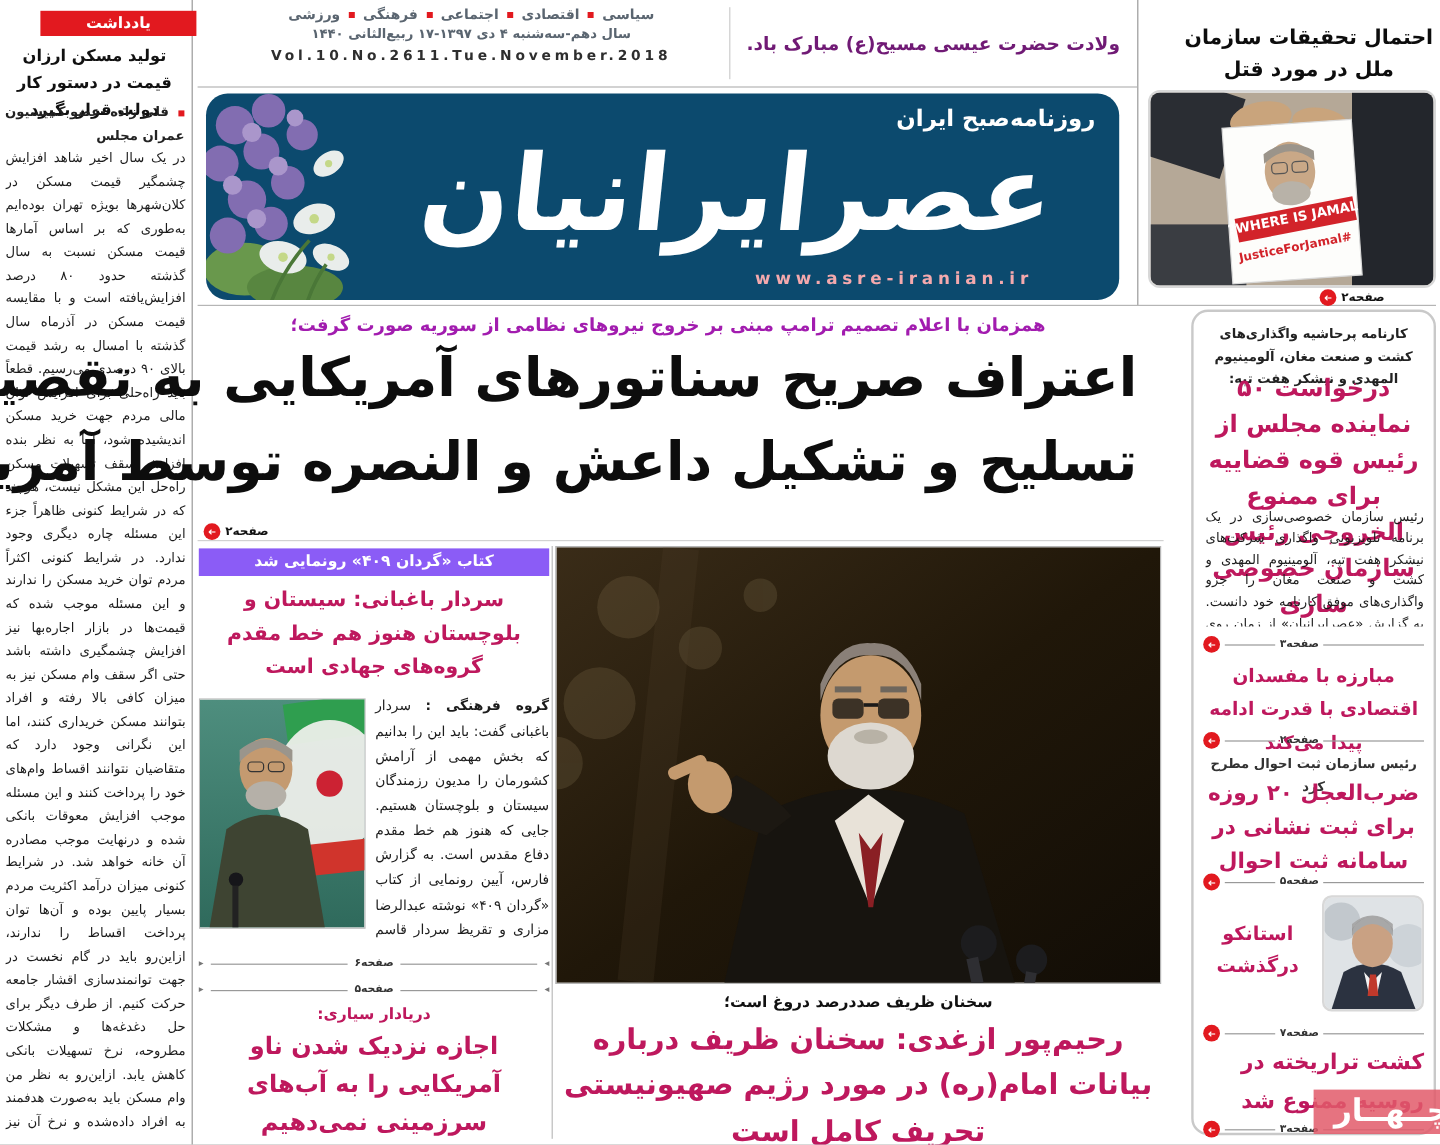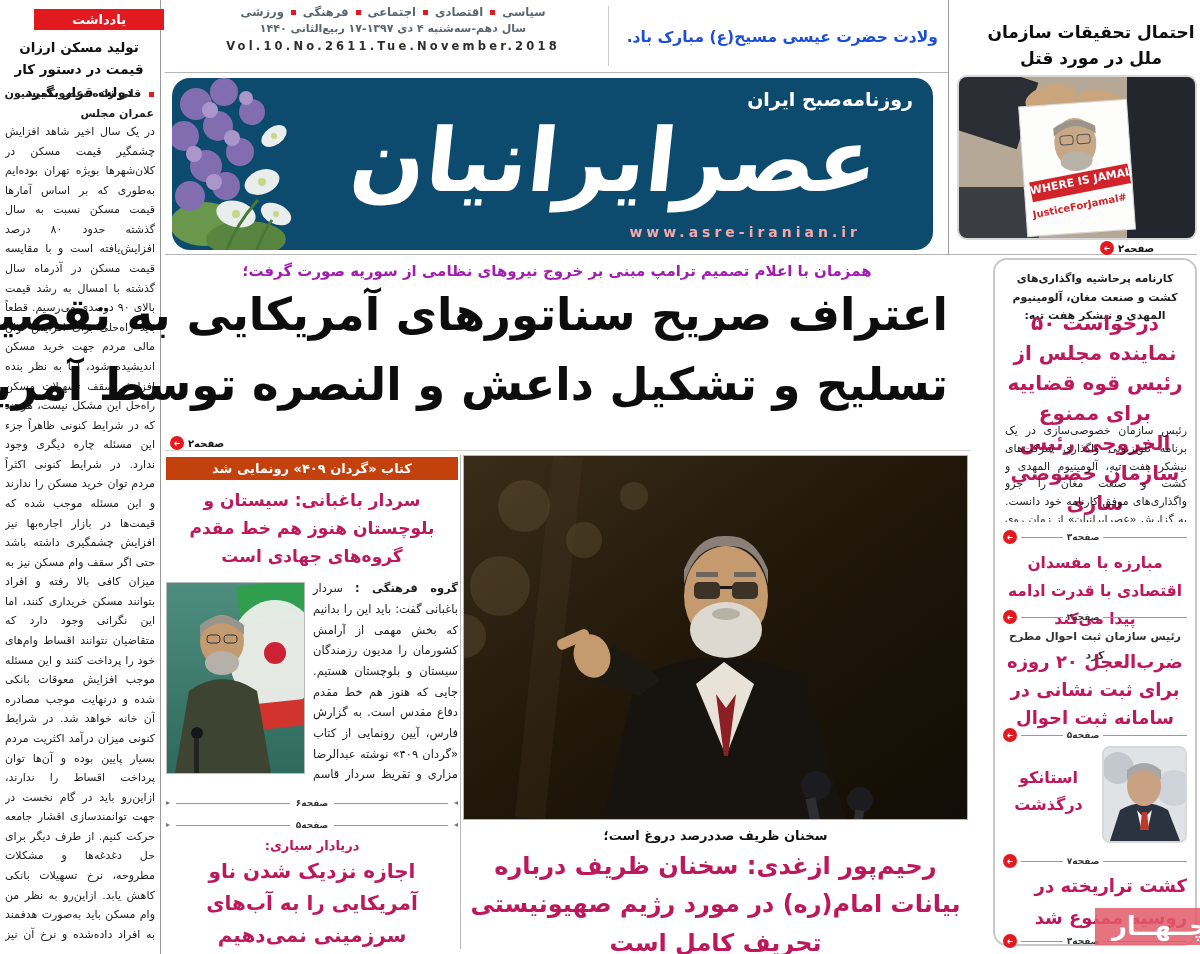--- a/index.html
+++ b/index.html
@@ -15,22 +15,22 @@
   .vline { position:absolute; width:1px; background:#9a9a9a; }
   .hline { position:absolute; height:1px; background:#b5b5b5; }
 
   
   #top-strip { left:165px; top:0; width:783px; height:73px; border-bottom:1px solid #b5b5b5; }
   .info-block { position:absolute; left:18px; top:5px; width:420px; direction:rtl; color:#5a6570; }
   .cat-row { display:flex; justify-content:center; align-items:center; gap:7px; font-size:11.5px; font-weight:bold; }
   .red-sq { width:5px; height:5px; background:#e2191f; display:inline-block; }
   .info-line { font-size:11px; font-weight:bold; margin-top:3px; text-align:center; }
   .info-en { font-size:11.5px; color:#2e2e2e; letter-spacing:3.2px; direction:ltr; margin-top:4px; }
-  .greeting { position:absolute; right:10px; top:28px; width:320px; text-align:right;
-              color:#1d4ed8; font-size:15.5px; font-weight:bold; }
+  .greeting { position:absolute; right:10px; top:28px; width:320px; text-align:center;
+              color:#701a75; font-size:15.5px; font-weight:bold; }
 
   
   #note-col { left:0; top:0; width:160px; height:954px; padding:0 6px; }
   .note-label { position:absolute; left:24px; top:9px; width:130px; height:21px; background:#e2191f;
                 color:#fff; font-size:13px; font-weight:bold; text-align:center; line-height:21px;margin-left:10px; }
   .note-title { position:absolute; left:4px; top:36px; width:150px; font-size:13.5px; font-weight:bold;
                 color:#111; text-align:center; line-height:1.65; }
   .note-byline { position:absolute; left:4px; top:84px; width:150px; font-size:11px; font-weight:bold;
                  color:#222; line-height:1.8; }
   .note-byline .red-sq { margin-left:4px; }
@@ -56,21 +56,21 @@
   .divider .dl { flex:1; border-top:1px solid #999; position:relative; }
   .divider .dt { font-size:9px; color:#333; font-weight:bold; }
   .divider .tip { font-size:8px; color:#777; line-height:1; }
 
   
   #lead { left:166px; top:258px; width:782px; }
   .lead-kicker { font-size:15px; font-weight:bold; color:#a21caf; text-align:center; }
   .lead-h { font-size:45px; font-weight:bold; color:#0d0d0d; text-align:center; line-height:1.55;
             white-space:nowrap; }
   
-  .red-banner { background:#c2410c; color:#fff; font-size:13px; font-weight:bold; text-align:center;
+  .red-banner { background:#8b5cf6; color:#fff; font-size:13px; font-weight:bold; text-align:center;
                 height:23px; line-height:23px; }
   .sub-h { font-weight:bold; color:#be185d; text-align:center; }
   .story-body { font-size:11.5px; line-height:1.8; color:#1c1c1c; overflow:hidden; }
   .float-img { float:left; margin:4px 8px 2px 0; border:1px solid #bbb; }
 
   
   #right-box { left:993px; top:258px; width:204px; height:688px; border:2px solid #c9c9c9;
                border-radius:14px; }
   .rk { font-size:11px; font-weight:bold; color:#222; text-align:center; line-height:1.7; }
   .rdivider { position:absolute; left:8px; width:184px; display:flex; align-items:center; gap:4px; direction:ltr; }

